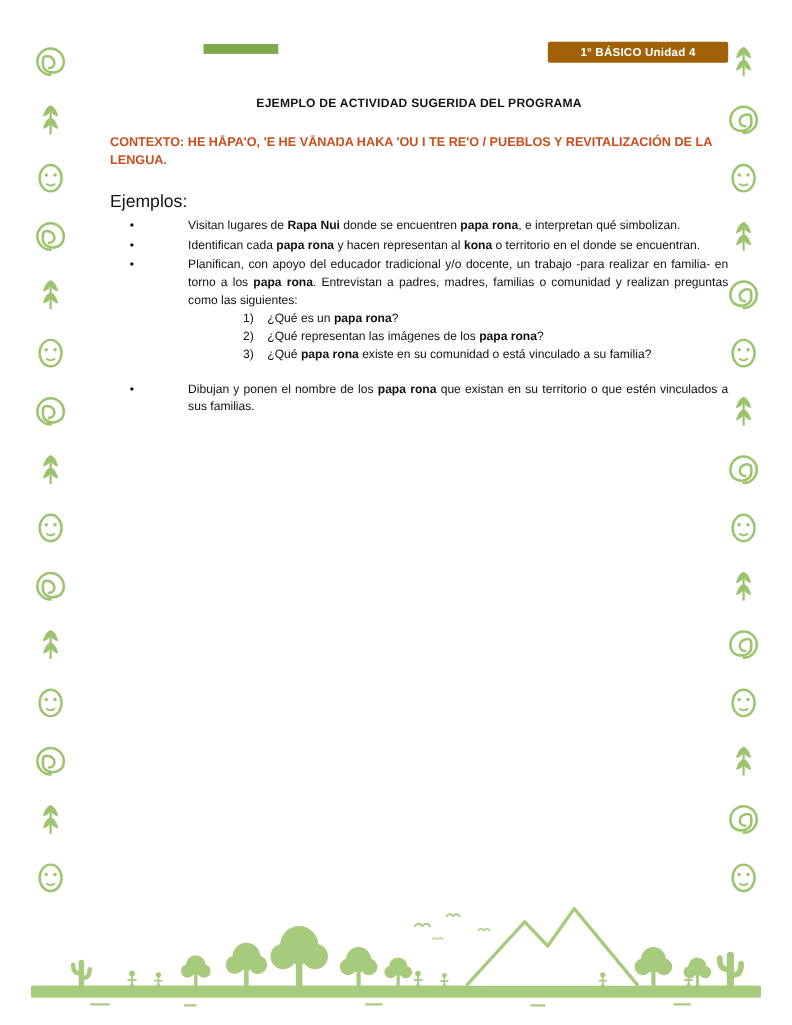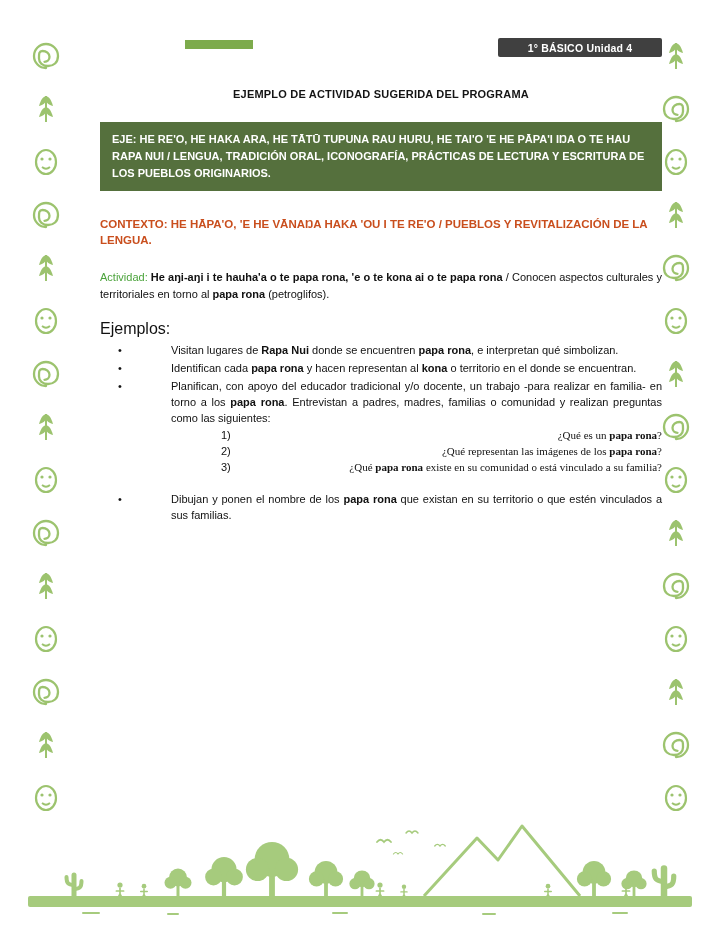--- a/index.html
+++ b/index.html
@@ -10,21 +10,21 @@
   }
   .border-left  { position:absolute; left:30px;  top:40px; }
   .border-right { position:absolute; left:660px; top:40px; }
 
   .top-bar {
     position:absolute; left:185px; top:40px; width:68px; height:9px;
     background:#7dab4c;
   }
   .badge {
     position:absolute; top:38px; left:498px; width:164px; height:19px;
-    background:#404040; color:#fff; font-size:10.5px; font-weight:bold;
+    background:#a16207; color:#fff; font-size:10.5px; font-weight:bold;
     display:flex; align-items:center; justify-content:center;
     border-radius:2px; letter-spacing:.2px;
   }
 
   .content { position:absolute; left:100px; top:88px; width:562px; }
 
   .title {
     font-size:11px; font-weight:bold; text-align:center;
     margin:0 0 22px 0; letter-spacing:.2px; color:#141414;
   }
@@ -45,21 +45,21 @@
 
   .bullet-list { padding-left:18px; font-size:11px; line-height:1.45; }
   .bullet { display:flex; margin-bottom:2px; }
   .bullet .dot { flex:0 0 17px; }
   .bullet .txt { flex:1; text-align:justify;margin-left:36px; }
   .bullet.last { margin-top:16px; }
 
   .q-list { margin:1px 0 0 50px; }
   .q { display:flex; }
   .q .num { flex:0 0 22px; }
-  .q .qtxt { flex:1; text-align:right;font-family:Liberation Serif, serif; }
+  .q .qtxt { flex:1; text-align:left; }
 
   b { font-weight:bold; }
 
   .footer-art { position:absolute; left:28px; bottom:12px; }
 </style>
 </head>
 <body>
 
 <svg class="border-left" width="32" height="792" viewBox="0 0 32 792" aria-hidden="true">
   <defs>
@@ -134,27 +134,23 @@
       <use href="#bmR-face" y="742"></use>
   </g>
 </svg>
 
 <div class="top-bar"></div>
 <div class="badge">1° BÁSICO Unidad 4</div>
 
 <div class="content">
   <h1 class="title">EJEMPLO DE ACTIVIDAD SUGERIDA DEL PROGRAMA</h1>
 
-  <div class="eje-box">EJE: HE RE'O, HE HAKA ARA, HE TĀTŪ TUPUNA RAU HURU, HE TAI'O 'E HE PĀPA'I IŊA O TE HAU RAPA NUI / LENGUA, TRADICIÓN ORAL, ICONOGRAFÍA, PRÁCTICAS DE LECTURA Y ESCRITURA DE LOS PUEBLOS ORIGINARIOS.</div>
 
   <p class="contexto">CONTEXTO: HE HĀPA'O, 'E HE VĀNAŊA HAKA 'OU I TE RE'O / PUEBLOS Y REVITALIZACIÓN DE LA LENGUA.</p>
 
-  <p class="actividad">
-    <span class="label">Actividad: </span><span><b>He aŋi-aŋi i te hauha'a o te papa rona, 'e o te kona ai o te papa rona</b><span> / Conocen aspectos culturales y territoriales en torno al </span><b>papa rona</b><span> (petroglifos).</span></span>
-  </p>
 
   <p class="ejemplos">Ejemplos:</p>
 
   <div class="bullet-list">
 
     <div class="bullet">
       <span class="dot">•</span>
       <span class="txt"><span>Visitan lugares de </span><b>Rapa Nui</b><span> donde se encuentren </span><b>papa rona</b><span>, e interpretan qué simbolizan.</span></span>
     </div>
 

